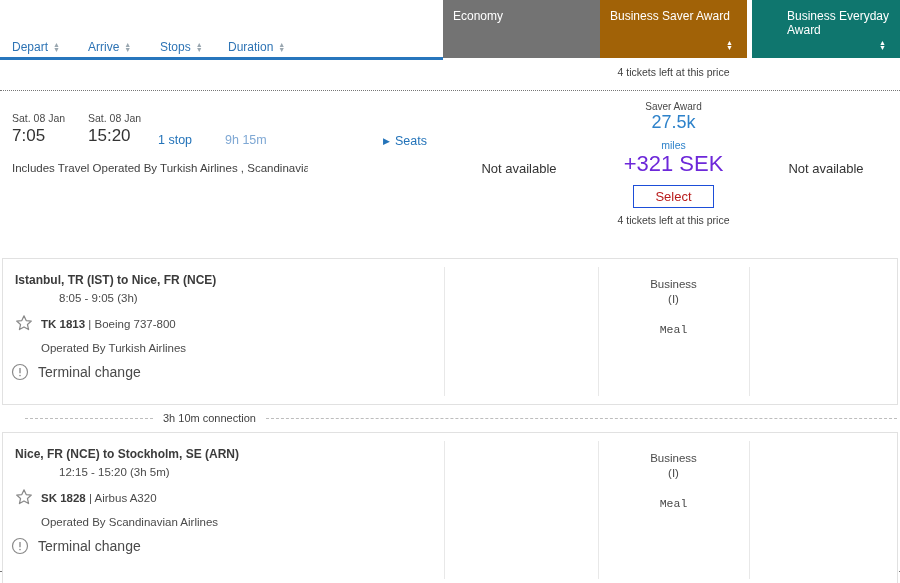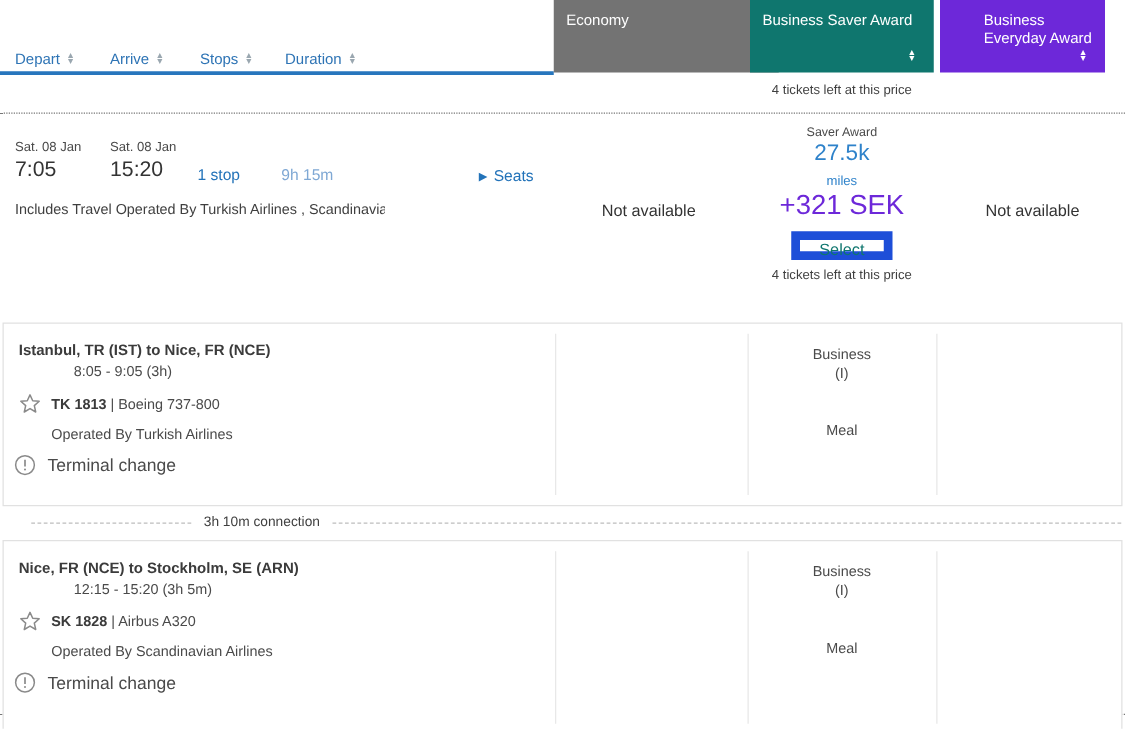--- a/index.html
+++ b/index.html
@@ -13,22 +13,22 @@
     color:#2e74b5; font-size:12px; cursor:pointer; }
   .sort-arrows { display:flex; flex-direction:column; align-items:center;
     font-size:7px; line-height:5px; color:#9aa7b0; }
   .underline { position:absolute; top:57px; left:0; width:443px; height:3px; background:#2776bd; }
 
   
   .fare-head { position:absolute; top:0; height:58px; color:#fff; font-size:12px;
     padding:9px 10px; cursor:pointer; }
   .fare-head .sort-arrows { position:absolute; right:14px; bottom:8px; color:#fff; }
   .fh-economy  { left:443px; width:180px; background:#737373; }
-  .fh-saver    { left:600px; width:147px; background:#0f766e; }
-  .fh-everyday { left:752px; width:132px; background:#6d28d9;padding-left:35px; }
+  .fh-saver    { left:600px; width:147px; background:#a16207; }
+  .fh-everyday { left:752px; width:148px; background:#0f766e;padding-left:35px; }
   .header-note { position:absolute; top:66px; left:600px; width:147px; text-align:center;
     font-size:10.5px; color:#3f3f3f; }
 
   
   .dotted-line { position:absolute; left:0; width:900px; border-top:1px dotted #767676; }
   .abs { position:absolute; }
   .date-txt { font-size:10.5px; color:#4a4a4a; }
   .time-txt { font-size:17px; color:#333333; }
   .link-blue { color:#2373b9; font-size:12.5px; cursor:pointer; }
   .duration-txt { color:#7fa8d4; font-size:12.5px; }
@@ -39,40 +39,40 @@
     color:#2373b9; font-size:12.5px; cursor:pointer; }
   .tri { font-size:9px; }
   .seats-link { top:134px; left:383px; display:flex; align-items:center; gap:5px; z-index:2; }
   .na-cell { top:161px; text-align:center; font-size:13px; color:#333333; }
   .saver-col { left:600px; width:147px; text-align:center; }
   .saver-name { top:101px; font-size:10px; color:#4a4a4a; }
   .miles-value { top:112px; font-size:18px; color:#2e82ca; }
   .miles-unit { top:139px; font-size:10.5px; color:#2e82ca; }
   .cash-value { top:151px; font-size:22px; color:#6d28d9; }
   .select-btn { top:185px; left:633px; width:81px; height:23px; background:#fff;
-    border:7px solid #1d4ed8; font-size:13px; color:#0f766e; font-family:"Liberation Sans",sans-serif;
+    border:1px solid #1d4ed8; font-size:13px; color:#b91c1c; font-family:"Liberation Sans",sans-serif;
     cursor:pointer; position:absolute; }
   .tickets-note { top:214px; font-size:10.5px; color:#3f3f3f; }
 
   
   .card { position:absolute; left:2px; width:896px; background:#fff; border:1px solid #e1e1e1; }
   .card1 { top:258px; height:147px; }
   .card2 { top:432px; height:156px; }
   .vdiv { position:absolute; top:8px; bottom:8px; width:1px; background:#e8e8e8; }
   .route { position:absolute; top:14px; left:12px; font-weight:bold; font-size:12px; color:#3b3b3b; }
   .seg-times { position:absolute; top:33px; left:12px; font-size:11.5px; color:#4a4a4a;margin-left:44px; }
   .star-wrap { position:absolute; top:55px; left:12px; width:18px; height:18px; }
   .flight-line { position:absolute; top:59px; left:38px; font-size:11.5px; color:#4a4a4a; }
   .flight-num { font-weight:bold; color:#3b3b3b; }
   .operated { position:absolute; top:83px; left:38px; font-size:11.5px; color:#4a4a4a; }
   .terminal { position:absolute; top:104px; left:8px; display:flex; align-items:center; gap:9px;
     font-size:14px; color:#4a4a4a; }
   .cabin-col { position:absolute; left:595px; width:151px; top:18px; text-align:center;
     font-size:11.5px; color:#4a4a4a; line-height:15px; }
-  .amenity { margin-top:31px; }
+  .amenity { margin-top:15px;font-family:Liberation Mono, monospace; }
 
   
   .connection { position:absolute; top:412px; left:25px; right:3px; display:flex;
     align-items:center; font-size:11px; color:#3f3f3f; }
   .dash-l { width:128px; border-top:1px dashed #bdbdbd; margin-right:10px; }
   .dash-r { flex:1; border-top:1px dashed #bdbdbd; margin-left:10px; }
 </style>
 </head>
 <body>
 

